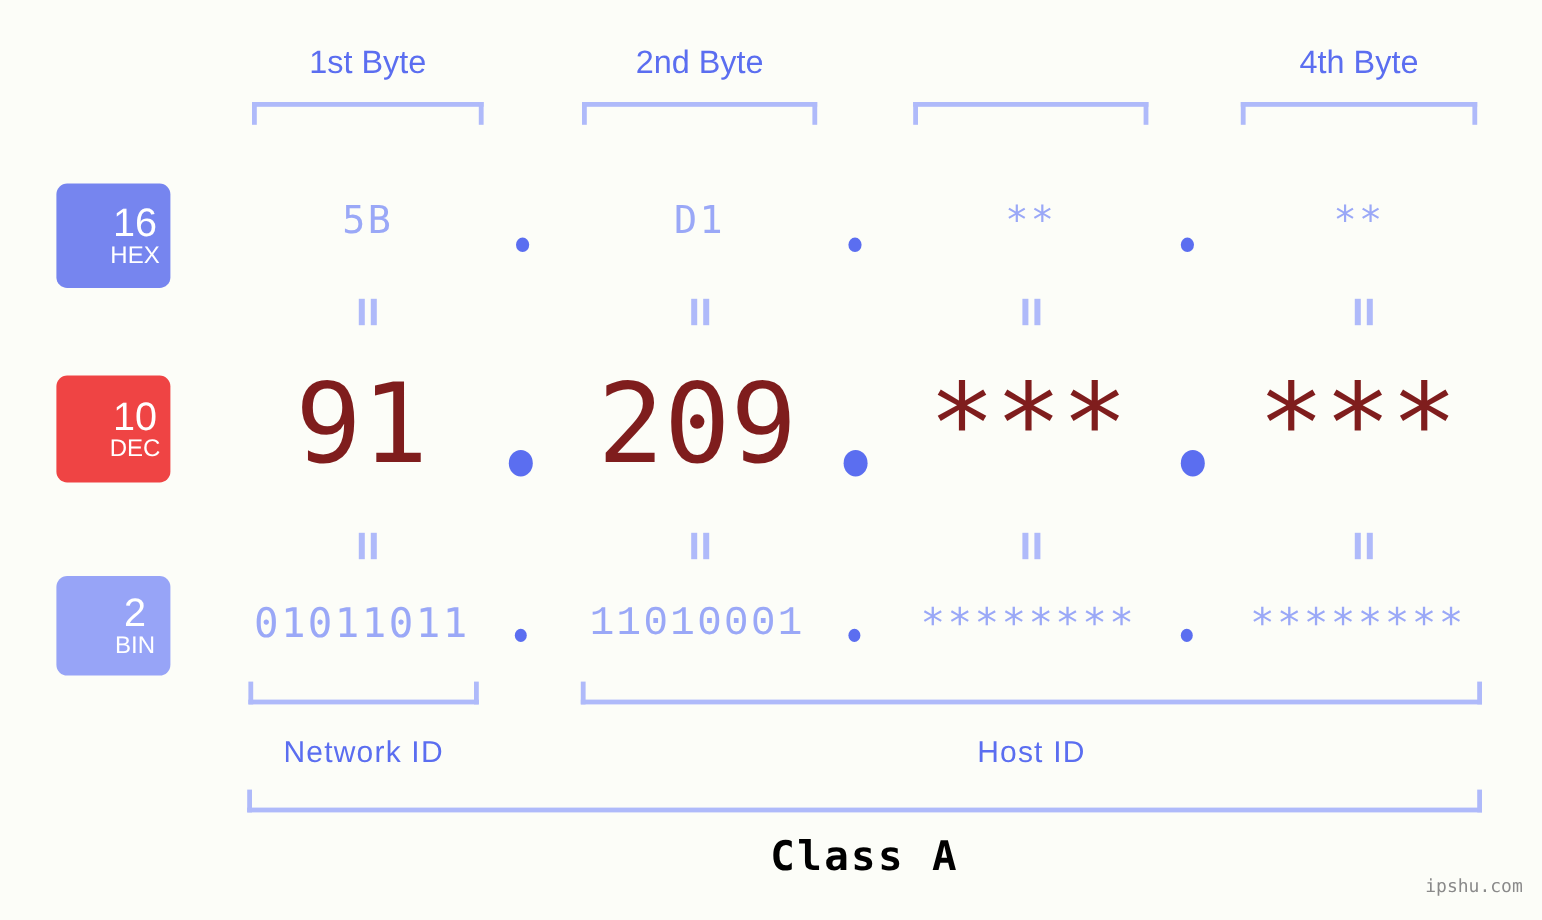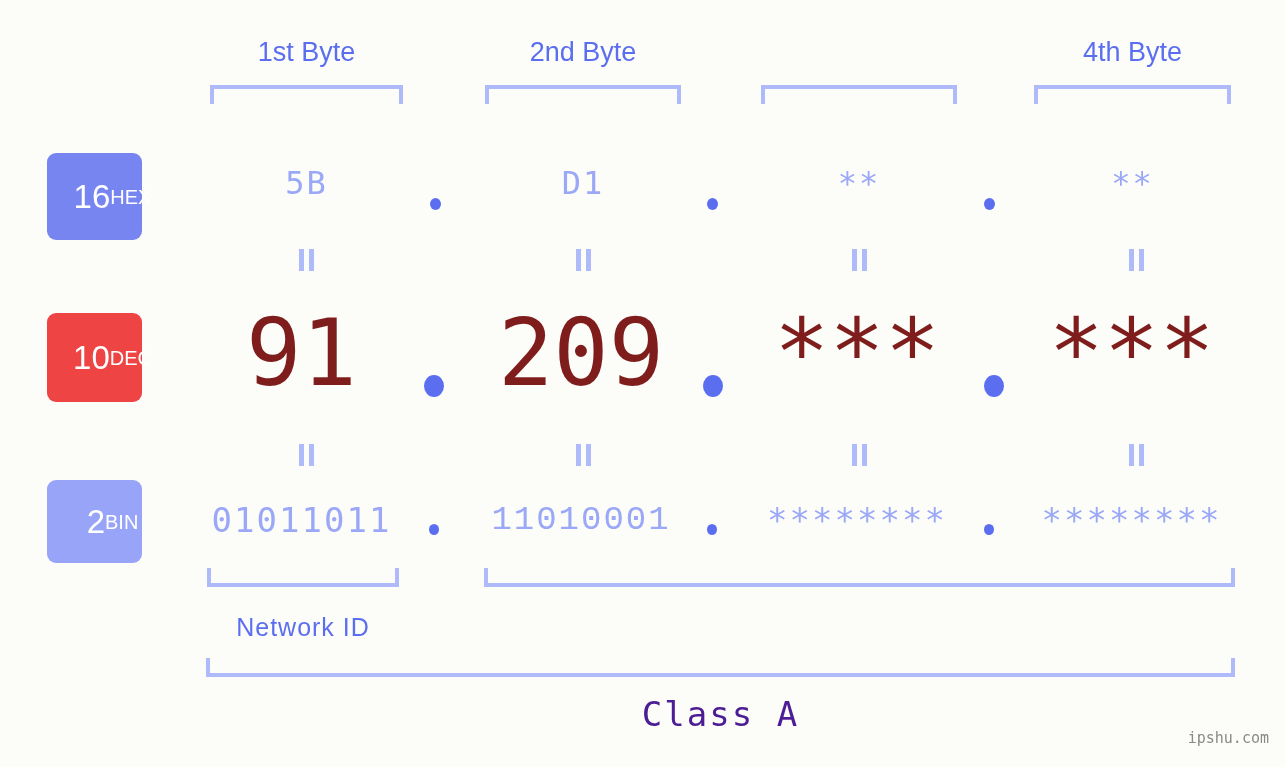--- a/index.html
+++ b/index.html
@@ -53,21 +53,21 @@
   
   .badge {
     position: absolute;
     left: 47px;
     width: 59px;
     border-radius: 9px;
     color: #ffffff;
     text-align: center;
     font-family: "Liberation Sans", sans-serif;
     display: flex;
-    flex-direction: row;
+    flex-direction: column;
     align-items: center;
     justify-content: center;
     padding-left: 36px;
   }
   .badge .num {
     font-size: 33px;
     line-height: 33px;
     font-weight: normal;
   }
   .badge .abbr {
@@ -134,23 +134,24 @@
     color: #5b6ef0;
     white-space: nowrap;
     letter-spacing: 1px;
   }
   .class-label {
     position: absolute;
     text-align: center;
     font-family: "DejaVu Sans Mono", monospace;
     font-size: 34px;
     line-height: 40px;
-    color: #4c1d95;
+    color: #000000;
     white-space: nowrap;
     letter-spacing: 2px;
+    font-weight: bold;
   }
 
   
   .watermark {
     position: absolute;
     right: 16px;
     bottom: 20px;
     font-family: "DejaVu Sans Mono", monospace;
     font-size: 15px;
     color: #8a8a8a;
@@ -247,19 +248,20 @@
     <div class="dot" style="left:707px; top:524px; width:10px; height:11px;"></div>
     <div class="val" style="left:759px; top:503px; width:196px;">********</div>
     <div class="dot" style="left:984px; top:524px; width:10px; height:11px;"></div>
     <div class="val" style="left:1033px; top:503px; width:197px;">********</div>
   </div>
 
   <div class="bracket up" style="left:207px; top:568px; width:192px;"></div>
   <div class="bracket up" style="left:484px; top:568px; width:751px;"></div>
 
   <div class="id-label" style="left:207px; top:612px; width:192px;">Network ID</div>
+  <div class="id-label" style="left:484px; top:612px; width:751px;">Host ID</div>
 
   <div class="bracket up" style="left:206px; top:658px; width:1029px;"></div>
   <div class="class-label" style="left:206px; top:694px; width:1029px;">Class A</div>
 
   <div class="watermark">ipshu.com</div>
 
 </div>
 
 </body></html>

